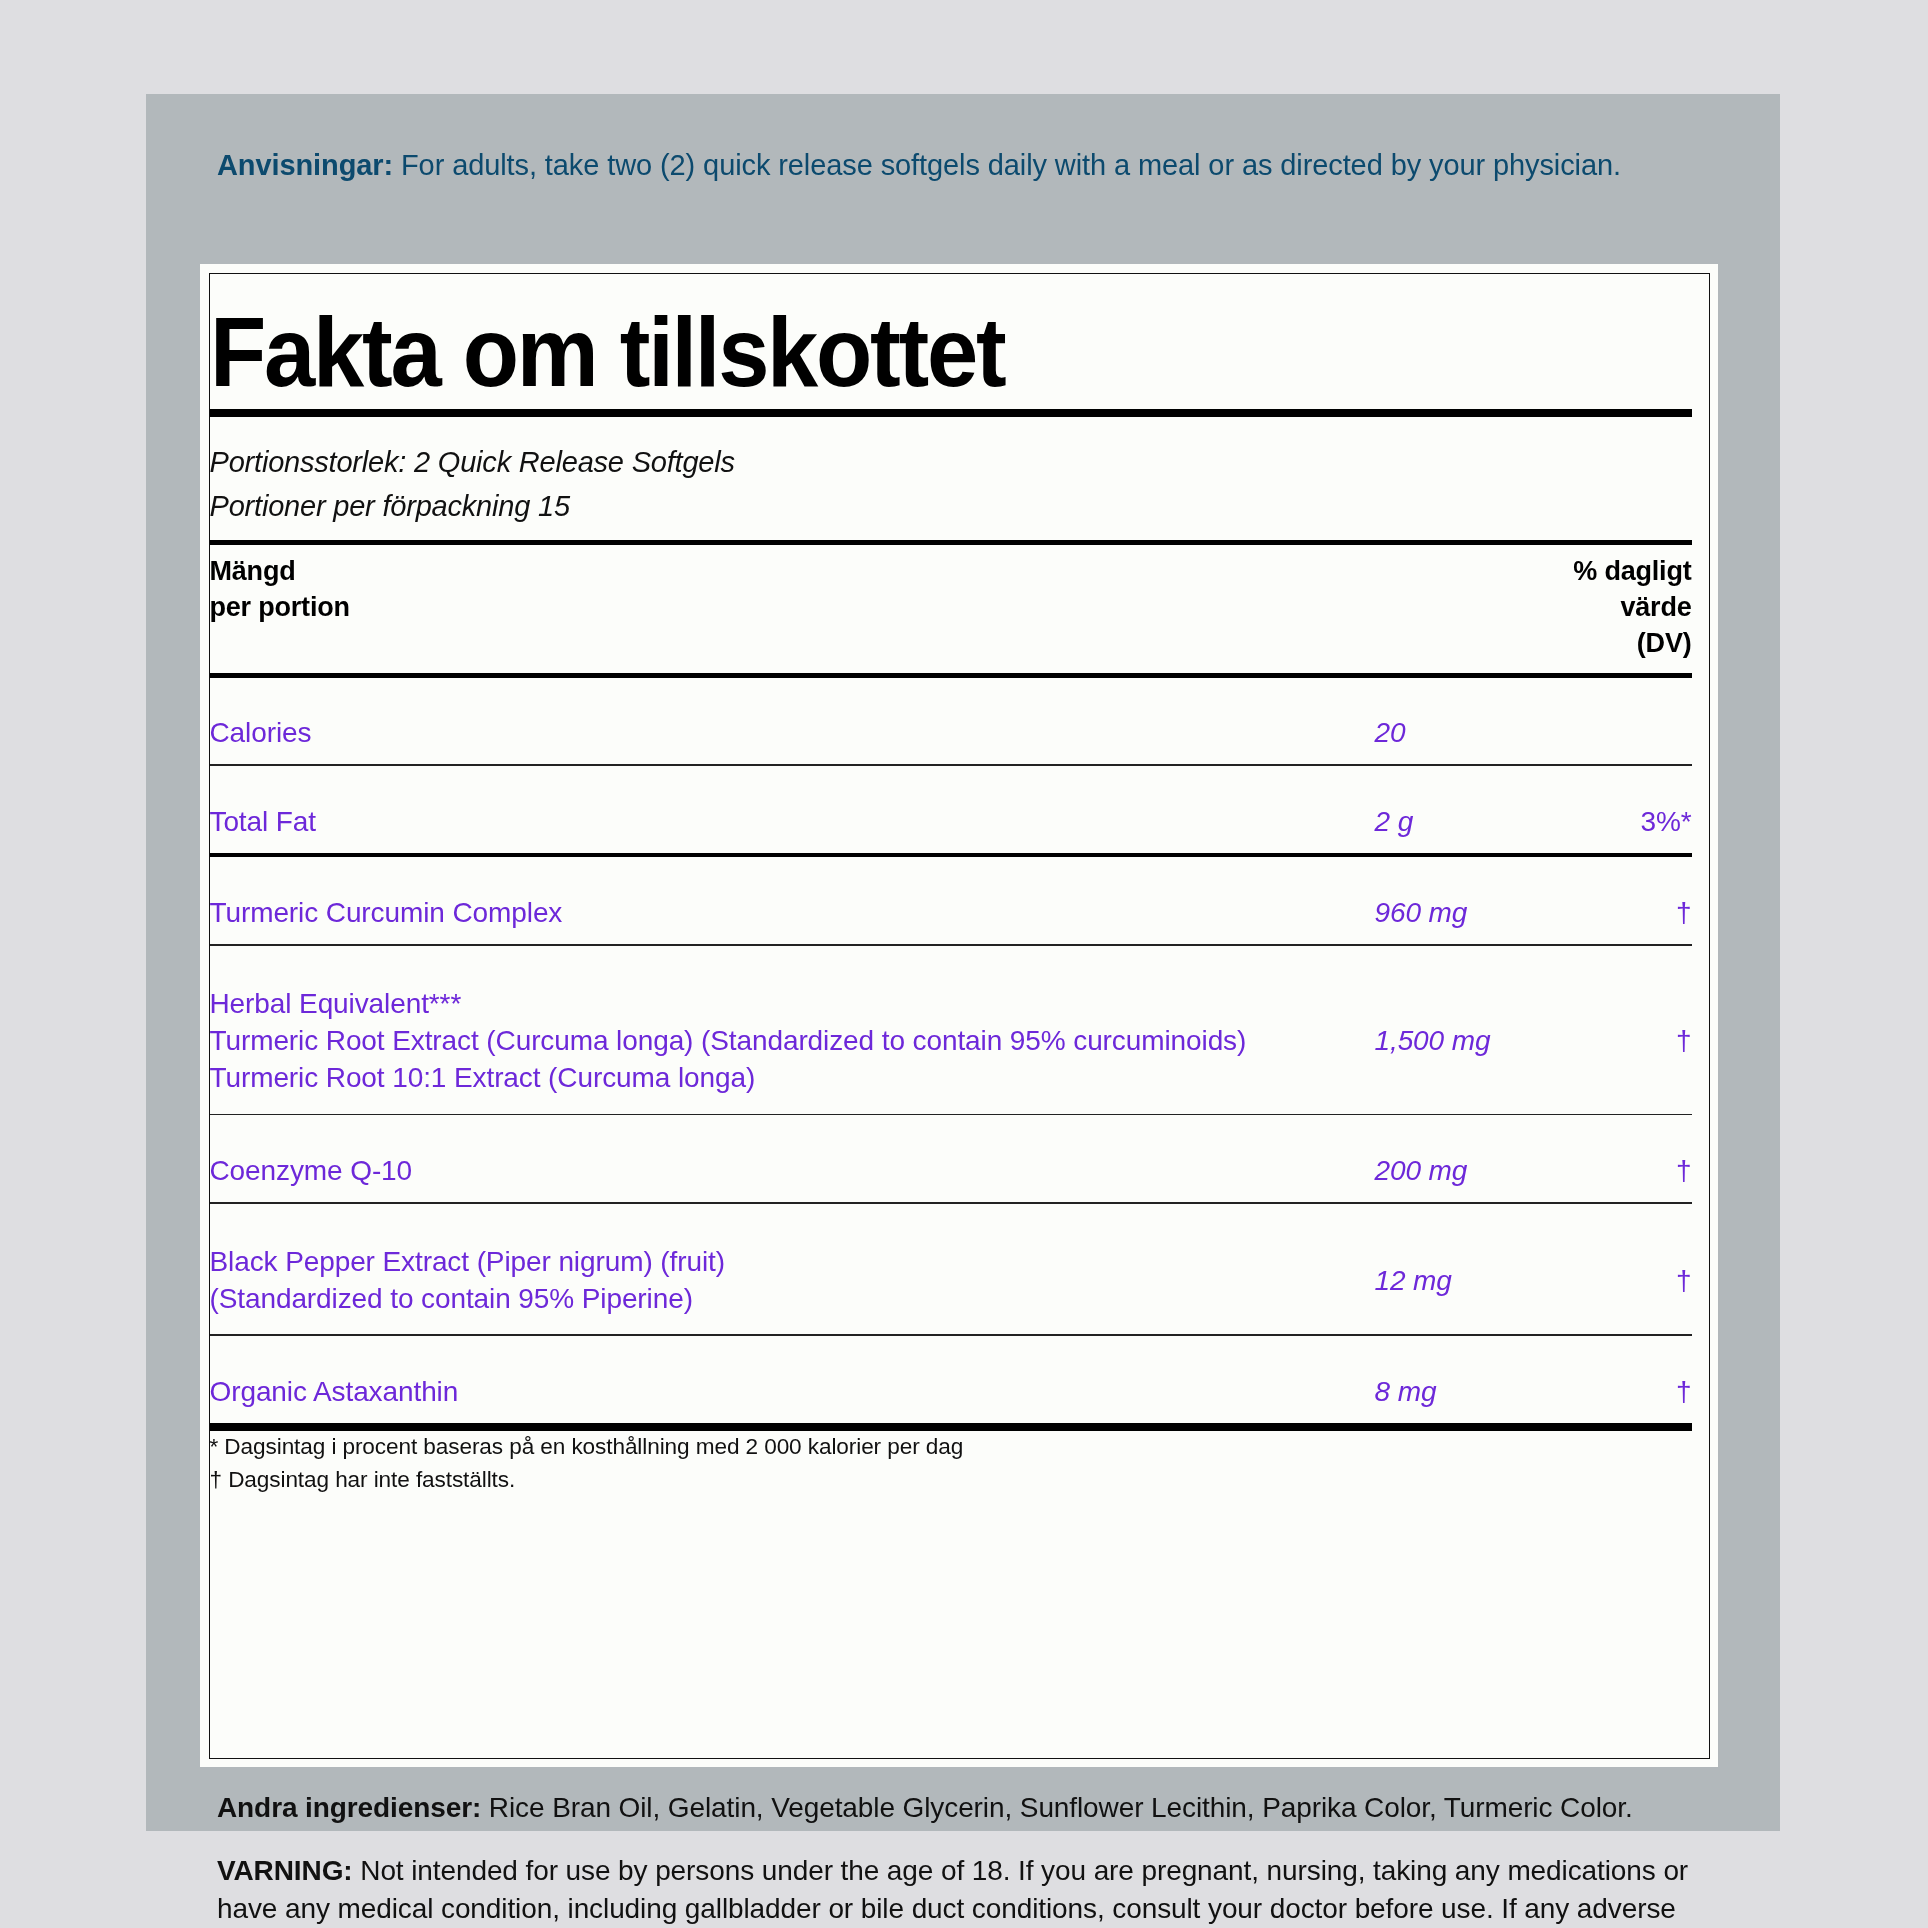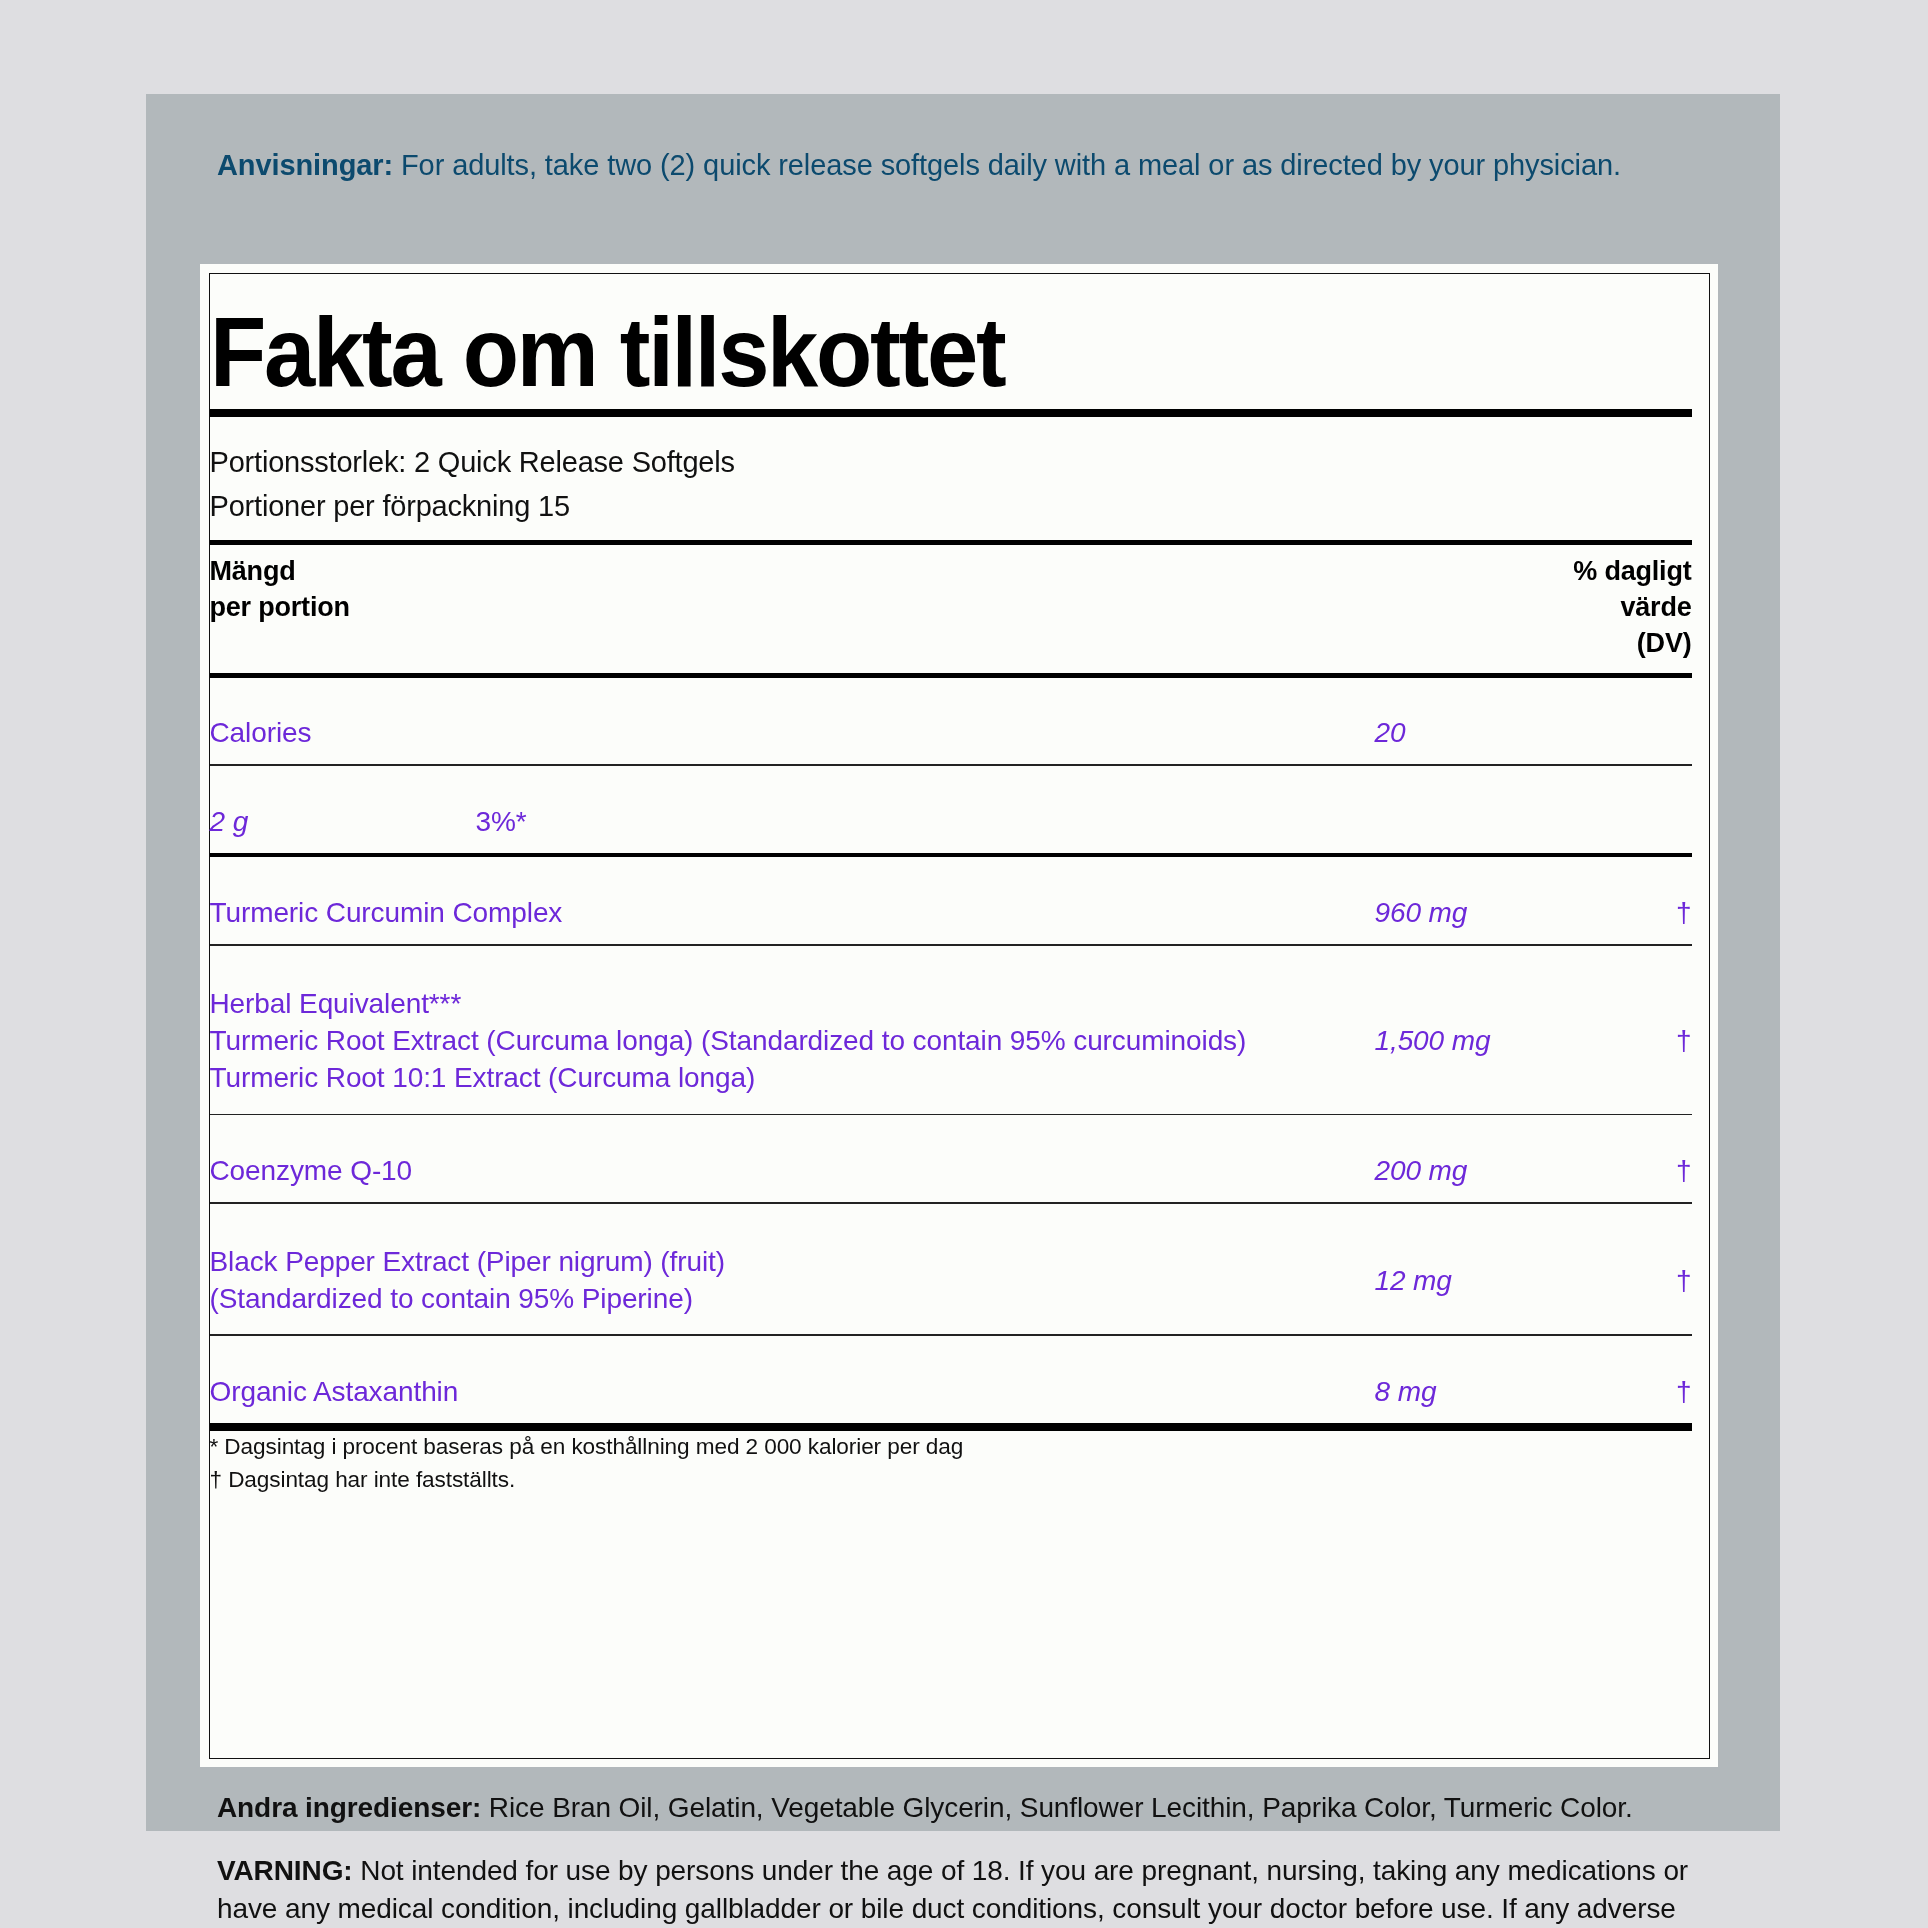--- a/index.html
+++ b/index.html
@@ -82,20 +82,21 @@
     margin-bottom: 7.5px;
   }
 
   
   .serving {
     font-size: 29px;
     line-height: 1.42;
     color: #111;
     letter-spacing: -0.2px;
     margin-top: 24.5px;
+    font-style: italic;
   }
 
   
   .rule-thick { height: 8.5px;  background: #000; margin: 0; }
   .rule-med   { height: 4.7px;  background: #000; margin: 0; }
   .rule-thin  { height: 1.9px;  background: #222; margin: 0; }
   .rule-gap-top { margin-top: 12.2px; }
 
   
   .col-head {
@@ -187,20 +188,21 @@
         <div class="rule-med"></div>
 
         <div class="row">
           <div class="name">Calories</div>
           <div class="amount">20</div>
           <div class="dv"></div>
         </div>
         <div class="rule-thin"></div>
 
         <div class="row">
+          <div class="name">Total Fat</div>
           <div class="amount">2 g</div>
           <div class="dv">3%*</div>
         </div>
         <div class="rule-med"></div>
 
         <div class="row">
           <div class="name">Turmeric Curcumin Complex</div>
           <div class="amount">960 mg</div>
           <div class="dv">†</div>
         </div>

